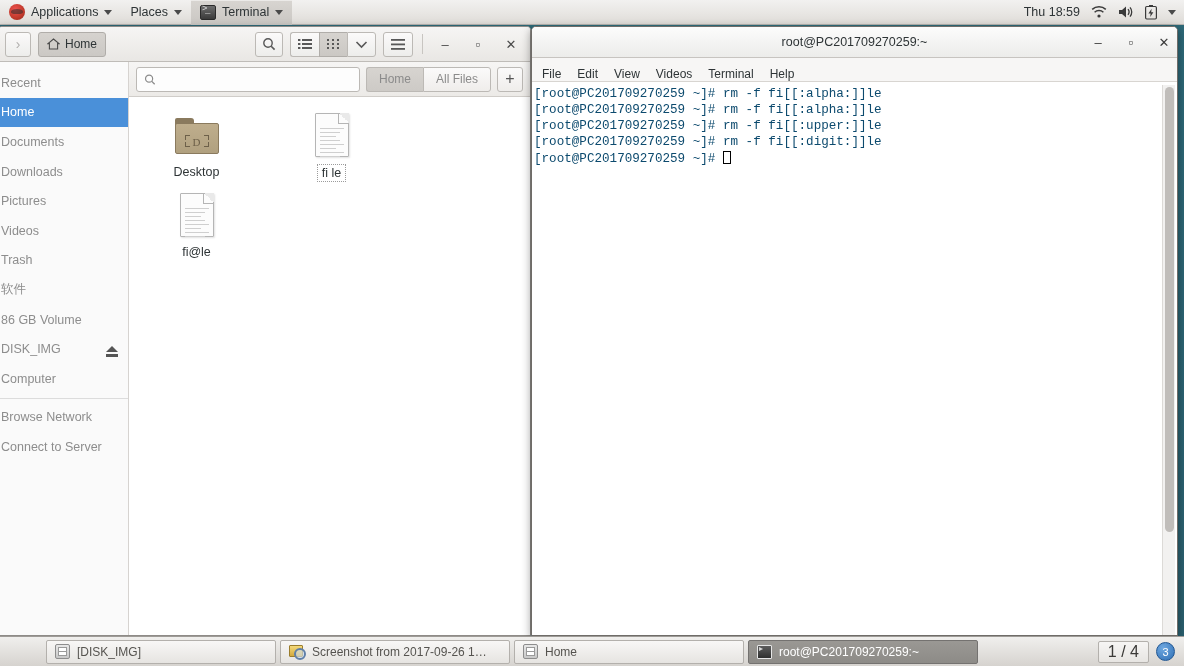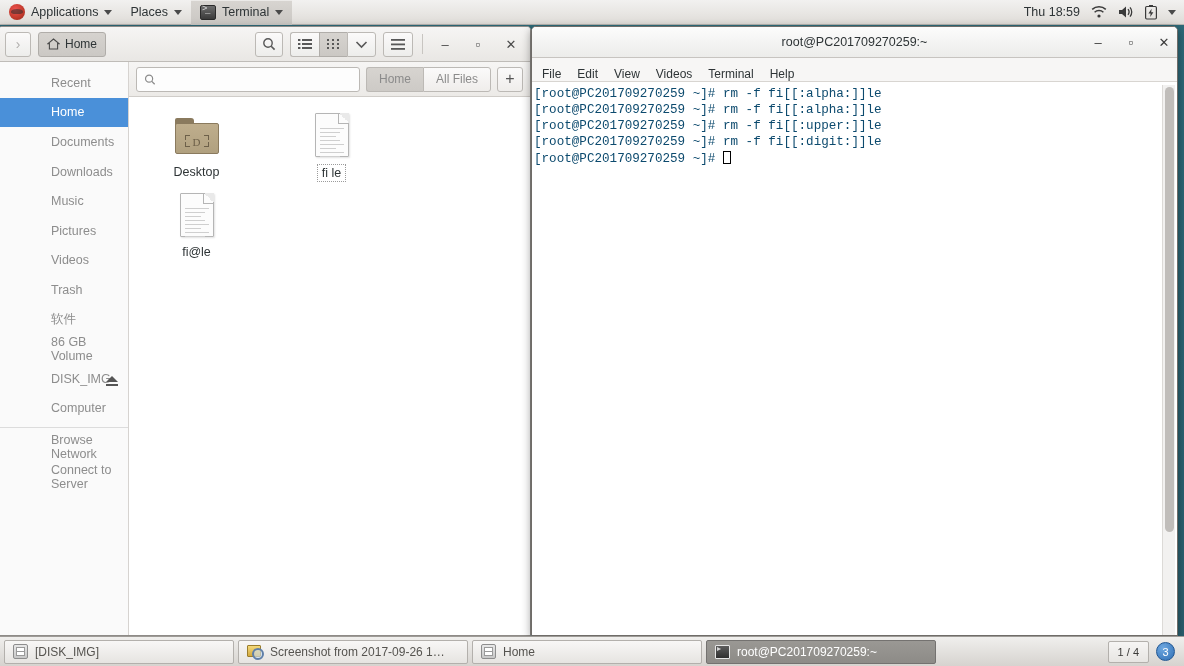--- a/index.html
+++ b/index.html
@@ -117,21 +117,21 @@
     background: #fafafa;
     border-right: 1px solid #d6d3d0;
     padding-top: 6px;
     overflow: hidden;
   }
   .side-item {
     height: 29.6px; display: flex; align-items: center;
     padding-left: 0px; font-size: 12.5px; color: #8d8d8d;
     cursor: default; position: relative;
   }
-  .side-item .side-label { padding-left: 16px; margin-left: 36px; }
+  .side-item .side-label { padding-left: 2px; }
   .side-item.selected {
     background: #4a90d9; color: #fff;
   }
   .side-sep { height: 1px; background: #dcdcdc; margin: 4px 0; }
   .eject-ico {
     position: absolute; right: 10px; top: 50%; transform: translateY(-50%);
     width: 0; height: 0;
     border-left: 6px solid transparent; border-right: 6px solid transparent;
     border-bottom: 6px solid #555;
   }
@@ -340,21 +340,21 @@
   .ti-term::before {
     content: "\25B8"; position: absolute; left: 1px; top: -2px;
     font-size: 8px; color: #d8d8d8;
   }
   #tray-right { margin-left: auto; display: flex; align-items: center; gap: 7px; padding-right: 5px; }
   #ws-indicator {
     height: 22px; padding: 0 9px;
     background: linear-gradient(to bottom, #f6f5f4, #e7e5e2);
     border: 1px solid #b3b0ac; border-radius: 2px;
     display: flex; align-items: center;
-    font-size: 11px; color: #3b3a38;
+    font-size: 16px; color: #3b3a38;
   }
   #ws-badge {
     width: 19px; height: 19px; border-radius: 50%;
     background: radial-gradient(circle at 35% 30%, #6fa8e0, #2f6fb5);
     border: 1px solid #1f5693;
     color: #fff; font-size: 11px;
     display: flex; align-items: center; justify-content: center;
   }
 </style>
 </head>
@@ -475,23 +475,20 @@
             <span class="side-label">Recent</span>
           </div>
           <div class="side-item selected">
             <span class="side-label">Home</span>
           </div>
           <div class="side-item">
             <span class="side-label">Documents</span>
           </div>
           <div class="side-item">
             <span class="side-label">Downloads</span>
-          </div>
-          <div class="side-item">
-            <span class="side-label">Music</span>
           </div>
           <div class="side-item">
             <span class="side-label">Pictures</span>
           </div>
           <div class="side-item">
             <span class="side-label">Videos</span>
           </div>
           <div class="side-item">
             <span class="side-label">Trash</span>
           </div>
@@ -609,21 +606,21 @@
       </div>
     <div id="term-screen">
       <div id="term-lines"><div>[root@PC201709270259 ~]# rm -f fi[[:alpha:]]le</div><div>[root@PC201709270259 ~]# rm -f fi[[:alpha:]]le</div><div>[root@PC201709270259 ~]# rm -f fi[[:upper:]]le</div><div>[root@PC201709270259 ~]# rm -f fi[[:digit:]]le</div><div><span>[root@PC201709270259 ~]# </span><span class="cursor-blk"></span></div></div>
       <div id="term-scroll">
         <div id="term-thumb"></div>
       </div>
     </div>
   </div>
 
   <div id="taskbar">
-    <div id="task-items" style="display:flex;gap:4px;flex:1 1 auto;min-width:0;">
+    <div id="task-items" style="display:flex;gap:4px;flex:1 1 auto;min-width:0;margin-left:42px;">
         <div class="task-btn">
           <span class="ti-disk"></span>
           <span class="tlabel">[DISK_IMG]</span>
         </div>
         <div class="task-btn">
           <span class="ti-shot"></span>
           <span class="tlabel">Screenshot from 2017-09-26 1…</span>
         </div>
         <div class="task-btn">
           <span class="ti-disk"></span>

